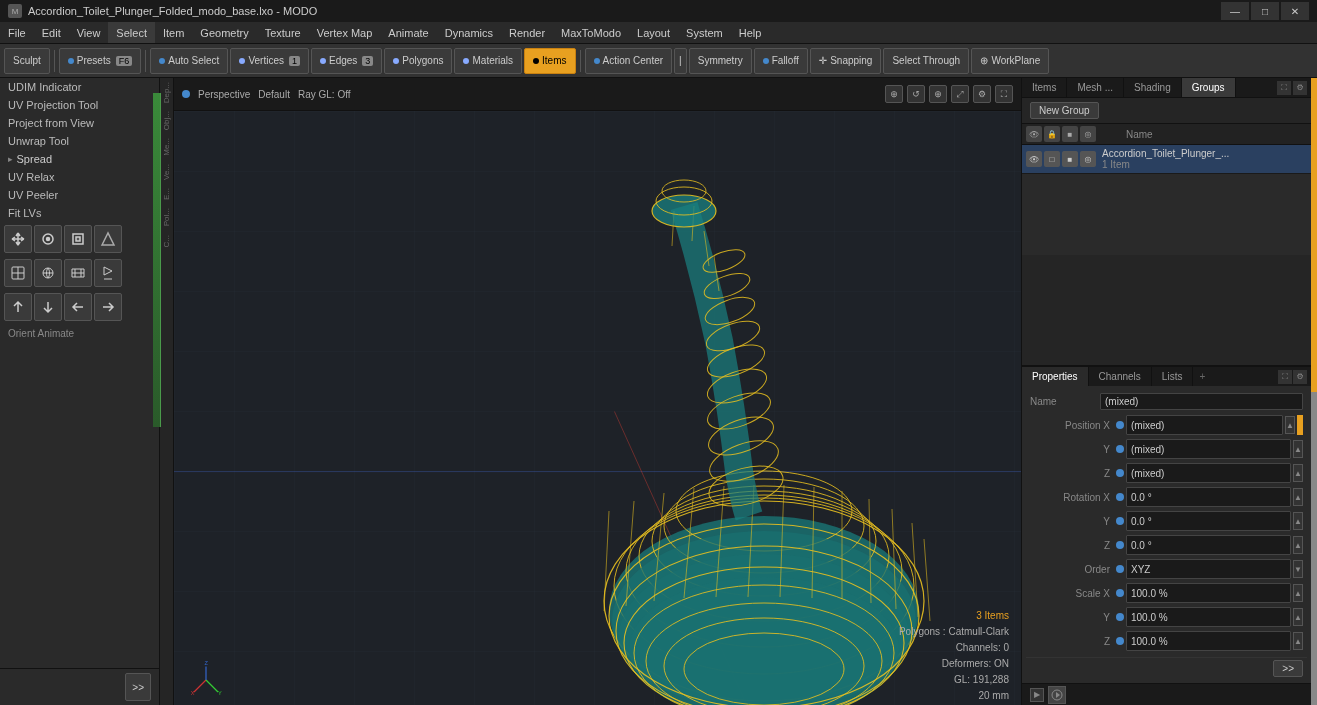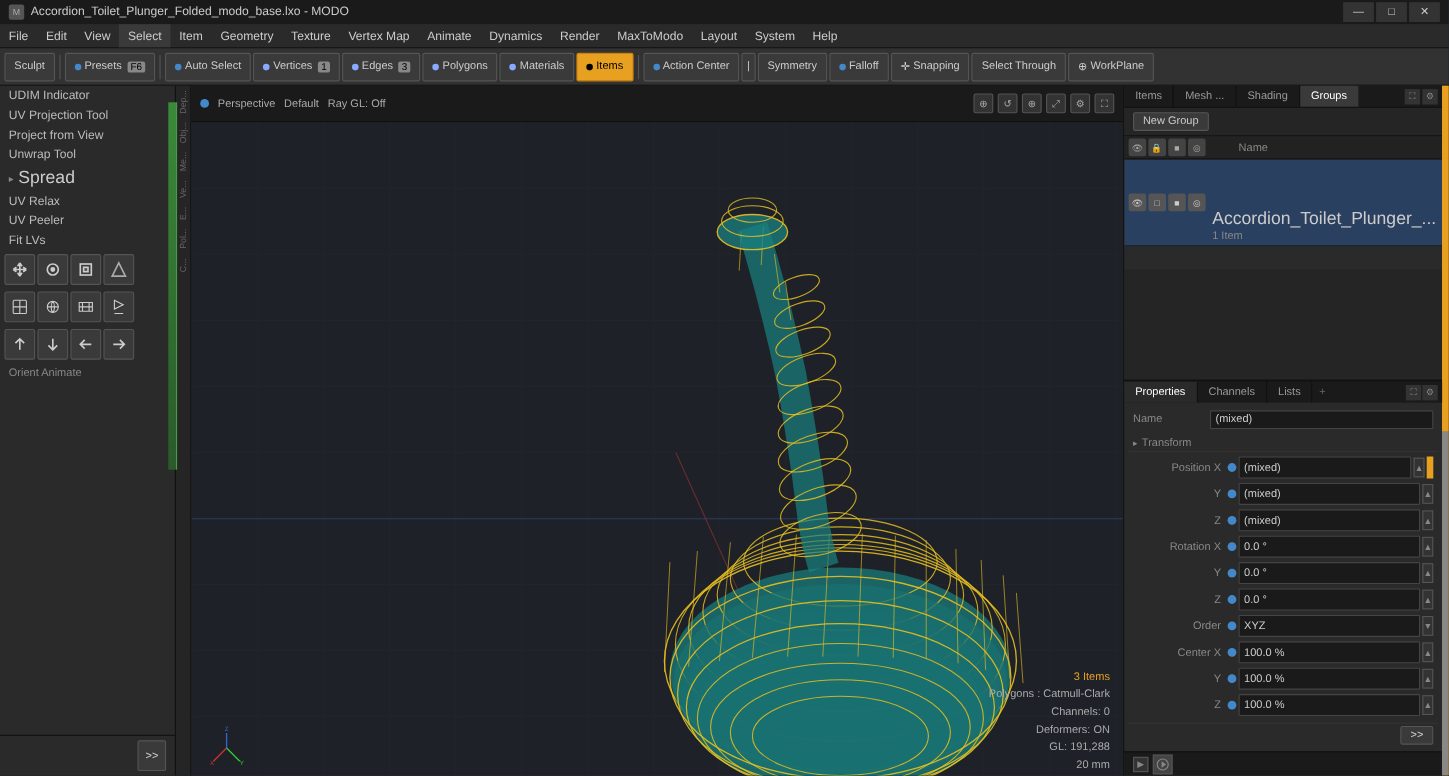--- a/index.html
+++ b/index.html
@@ -26,21 +26,21 @@
     .tool-btn .dot-blue { background: #4488cc; }
     .tool-badge { background: #888; color: #000; font-size: 9px; padding: 0 3px; border-radius: 2px; margin-left: 2px; }
 
     
     #main { display: flex; height: calc(705px - 22px - 22px - 34px); }
 
     
     #left-panel { width: 160px; background: #2a2a2a; border-right: 1px solid #111; display: flex; flex-direction: column; }
     #left-panel-top { flex: 1; }
     .panel-item { padding: 3px 8px; font-size: 11px; color: #bbb; cursor: pointer; }
-    .panel-spread { display: flex; align-items: center; padding: 3px 8px; cursor: pointer; color: #ccc; font-size: 16px; }
+    .panel-spread { display: flex; align-items: center; padding: 3px 8px; cursor: pointer; color: #ccc; font-size: 11px; }
     .panel-spread:before { content: '▸'; margin-right: 4px; font-size: 9px; color: #888; }
 
     
     .icon-row { display: flex; padding: 3px 4px; gap: 2px; }
     .icon-btn { width: 28px; height: 28px; background: #3a3a3a; border: 1px solid #555; display: flex; align-items: center; justify-content: center; cursor: pointer; border-radius: 2px; color: #ccc; font-size: 10px; }
     .icon-btn svg { width: 16px; height: 16px; }
 
     
     #side-strip { width: 14px; background: #252525; border-right: 1px solid #111; display: flex; flex-direction: column; align-items: center; }
     .strip-label { font-size: 8px; color: #666; writing-mode: vertical-rl; transform: rotate(180deg); padding: 4px 0; line-height: 1.2; }
@@ -77,21 +77,21 @@
 
     
     #groups-panel { flex: 1; display: flex; flex-direction: column; overflow: hidden; }
     #groups-header { display: flex; align-items: center; padding: 2px 4px; background: #222; border-bottom: 1px solid #111; }
     .groups-icon { width: 16px; height: 16px; background: #444; border-radius: 2px; display: flex; align-items: center; justify-content: center; font-size: 8px; color: #aaa; cursor: pointer; margin-right: 2px; }
     .groups-col-header { font-size: 10px; color: #888; padding: 2px 8px; }
     #groups-list { flex: 1; overflow-y: auto; }
     .group-row { display: flex; align-items: center; padding: 3px 4px; border-bottom: 1px solid #1a1a1a; background: #2e2e2e; }
     .group-row.selected { background: #2a4060; }
     .group-vis { width: 16px; height: 16px; background: #555; border-radius: 2px; display: flex; align-items: center; justify-content: center; margin-right: 2px; font-size: 8px; cursor: pointer; }
-    .group-name { font-size: 16px; color: #ccc; flex: 1; margin-top: 43px; }
+    .group-name { font-size: 10px; color: #ccc; flex: 1; }
     .group-count { font-size: 10px; color: #888; margin-right: 4px; }
 
     
     #props-panel { border-top: 1px solid #111; }
     #props-tabs { display: flex; background: #1a1a1a; }
     .props-tab { padding: 4px 10px; font-size: 10px; color: #999; cursor: pointer; border-right: 1px solid #111; }
     .props-tab.active { color: #fff; background: #2a2a2a; }
     .props-tab-add { padding: 4px 6px; font-size: 10px; color: #666; cursor: pointer; }
 
     #props-content { padding: 4px; }
@@ -491,21 +491,20 @@
         </div>
       </div>
 
       <div id="props-content">
 
         <div class="props-name-row">
           <span class="props-label">Name</span>
           <input class="props-value" type="text" value="(mixed)" style="">
         </div>
 
-        <div class="props-section">Transform</div>
 
         <div class="props-row">
           <span class="props-row-label">Position X</span>
           <div class="props-field-group">
             <span class="props-field-dot"></span>
             <input class="props-field" type="text" value="(mixed)" style="">
             <div class="props-arrow">▲</div>
             <div style="width:6px; background:#e8a020; height:20px;"></div>
           </div>
         </div>
@@ -556,21 +555,21 @@
           <div class="props-field-group">
             <span class="props-field-dot"></span>
             <select class="props-field" style="appearance:none;">
               <option>XYZ</option>
             </select>
             <div class="props-arrow">▼</div>
           </div>
         </div>
 
         <div class="props-row">
-          <span class="props-row-label">Center X</span>
+          <span class="props-row-label">Scale X</span>
           <div class="props-field-group">
             <span class="props-field-dot"></span>
             <input class="props-field" type="text" value="100.0 %" style="">
             <div class="props-arrow">▲</div>
           </div>
         </div>
         <div class="props-row">
           <span class="props-row-label">Y</span>
           <div class="props-field-group">
             <span class="props-field-dot"></span>

